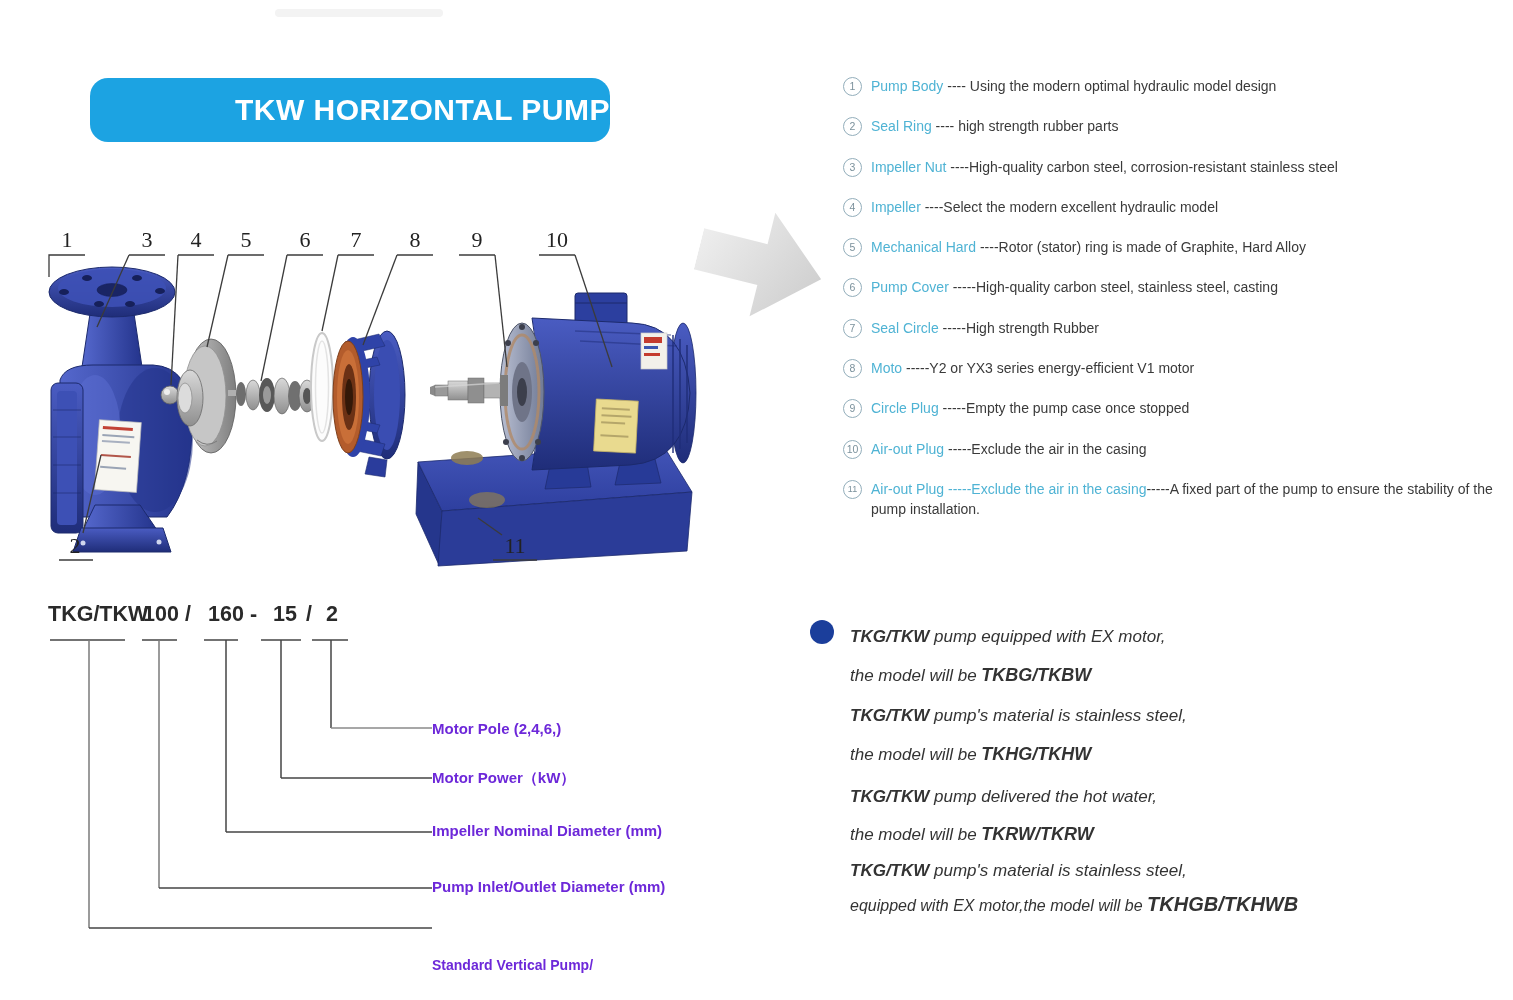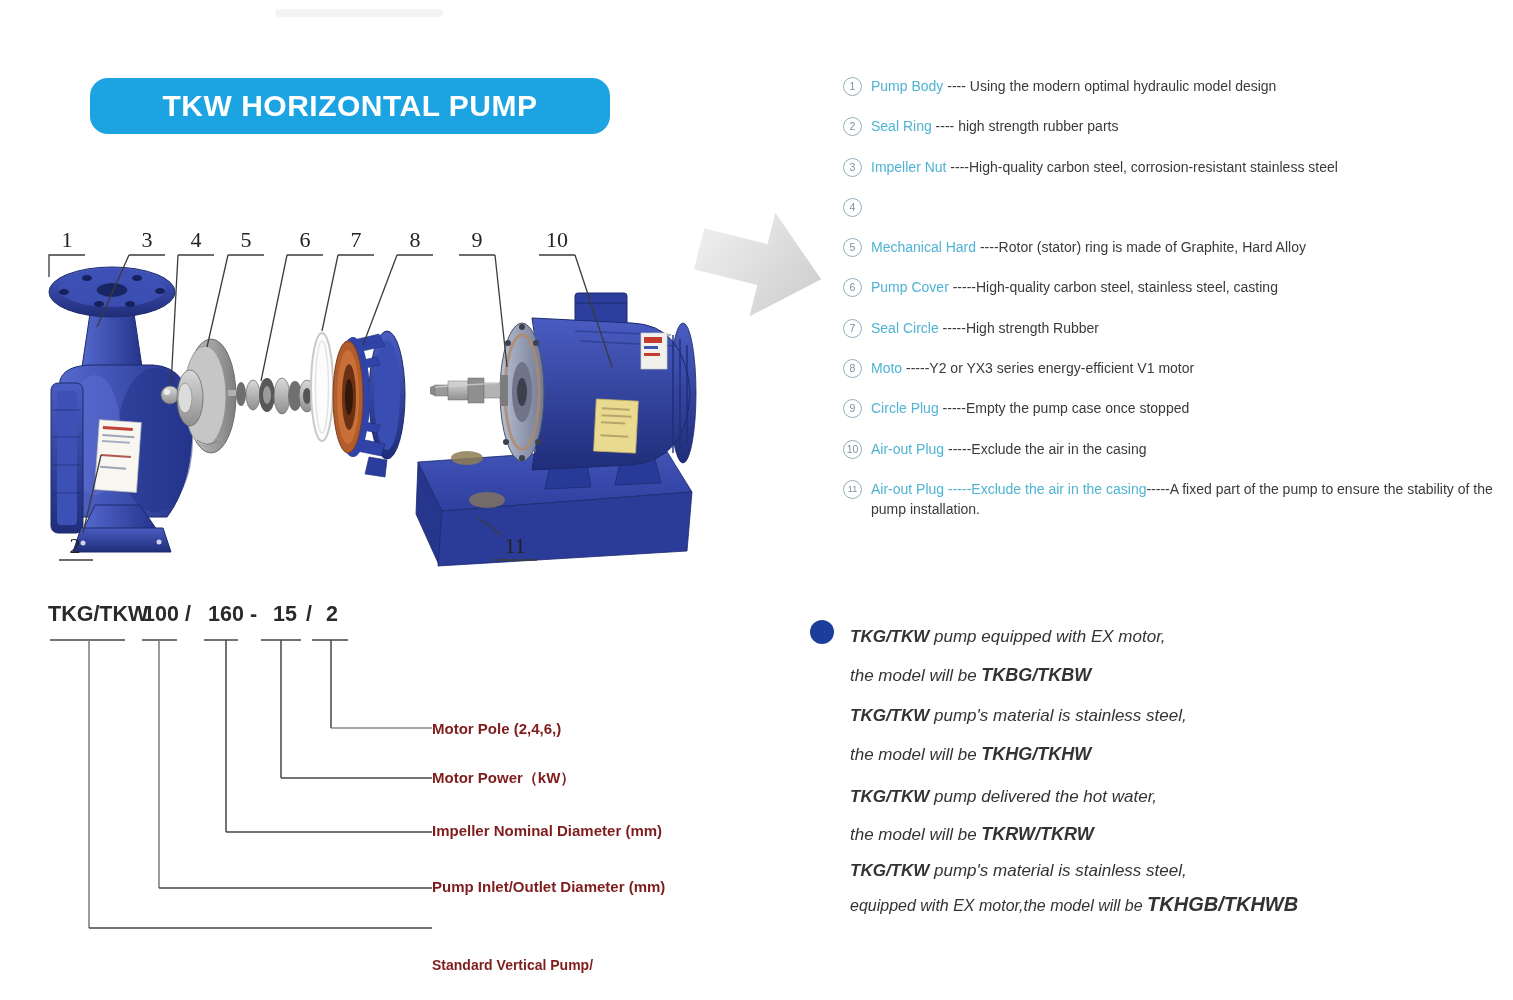--- a/index.html
+++ b/index.html
@@ -1,41 +1,41 @@
 <!DOCTYPE html>
 <html><head>
 <meta charset="utf-8">
 <style>
   html,body{margin:0;padding:0;}
   body{width:1513px;height:1000px;background:#ffffff;font-family:"Liberation Sans",sans-serif;position:relative;overflow:hidden;}
   .abs{position:absolute;}
   
   .top-artifact{left:275px;top:9px;width:168px;height:8px;background:#f3f3f3;border-radius:4px;}
   
-  .banner{left:90px;top:78px;width:520px;height:56px;background:#1CA3E2;border-radius:18px;display:flex;align-items:center;justify-content:center;}
+  .banner{left:90px;top:78px;width:520px;height:64px;background:#1CA3E2;border-radius:18px;display:flex;align-items:center;justify-content:flex-end;}
   .banner span{color:#ffffff;font-size:30px;font-weight:bold;letter-spacing:.5px;}
   
   .diagram{left:35px;top:215px;}
   
   .arrow{left:697px;top:202px;width:126px;height:124px;transform:rotate(14deg);
     background:linear-gradient(115deg,#f0f0f0 5%,#cccccc 95%);
     clip-path:polygon(0 33%,52% 33%,52% 7%,100% 50%,52% 93%,52% 67%,0 67%);}
   
   .parts{left:843px;top:76px;width:652px;margin:0;padding:0;list-style:none;}
   .parts li{display:flex;gap:9px;height:40.3px;align-items:flex-start;}
   .parts li:last-child{height:auto;}
   .cnum{width:17px;height:17px;flex:0 0 17px;border:1.3px solid #93aebb;border-radius:50%;
     color:#7b919c;font-size:10.5px;line-height:17px;text-align:center;margin-top:1px;}
   .parts li:last-child .cnum{font-size:9px;}
   .ptxt{font-size:14px;line-height:20px;color:#3a3a3a;}
   .pname{color:#4FB3D4;}
   
   .model-seg{position:absolute;top:602px;font-size:21.5px;font-weight:bold;color:#2a2a2a;}
   .tree{left:40px;top:630px;}
-  .mlabel{position:absolute;left:432px;font-size:15px;font-weight:bold;color:#7f1d1d;white-space:pre;}
+  .mlabel{position:absolute;left:432px;font-size:15px;font-weight:bold;color:#6d28d9;white-space:pre;}
   .mlabel.small{font-size:14px;line-height:19px;}
   
   .bullet{left:810px;top:620px;width:24px;height:24px;border-radius:50%;background:#1B3E9B;}
   .note-line{position:absolute;left:850px;font-size:17px;color:#333;white-space:pre;font-style:italic;}
   .note-line b{font-weight:bold;}
   .note-line .b2{font-size:18px;}
   .note-line.last{font-size:16px;text-align:right;}
   .note-line.last .b2{font-size:20px;}
 </style>
 </head>
@@ -264,20 +264,21 @@
   <li>
     <span class="cnum">2</span>
     <span class="ptxt"><span class="pname">Seal Ring</span><span class="pdesc"> ---- high strength rubber parts</span></span>
   </li>
   <li>
     <span class="cnum">3</span>
     <span class="ptxt"><span class="pname">Impeller Nut</span><span class="pdesc"> ----High-quality carbon steel, corrosion-resistant stainless steel</span></span>
   </li>
   <li>
     <span class="cnum">4</span>
+    <span class="ptxt"><span class="pname">Impeller</span><span class="pdesc"> ----Select the modern excellent hydraulic model</span></span>
   </li>
   <li>
     <span class="cnum">5</span>
     <span class="ptxt"><span class="pname">Mechanical Hard</span><span class="pdesc"> ----Rotor (stator) ring is made of Graphite, Hard Alloy</span></span>
   </li>
   <li>
     <span class="cnum">6</span>
     <span class="ptxt"><span class="pname">Pump Cover</span><span class="pdesc"> -----High-quality carbon steel, stainless steel, casting</span></span>
   </li>
   <li>

